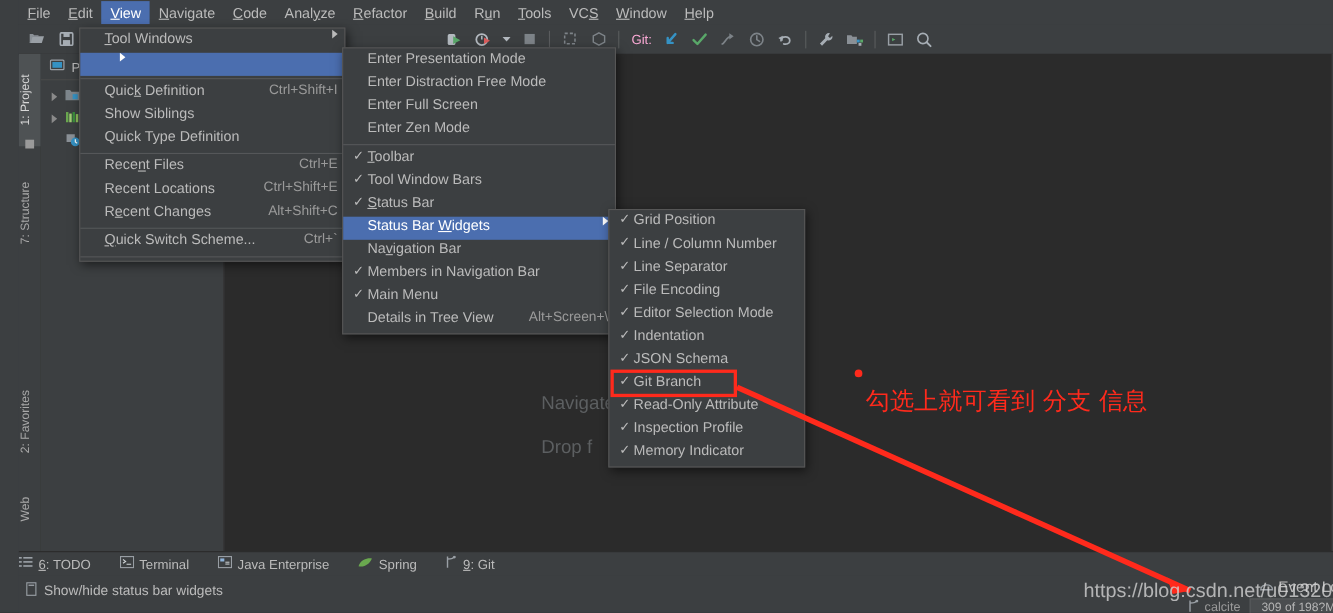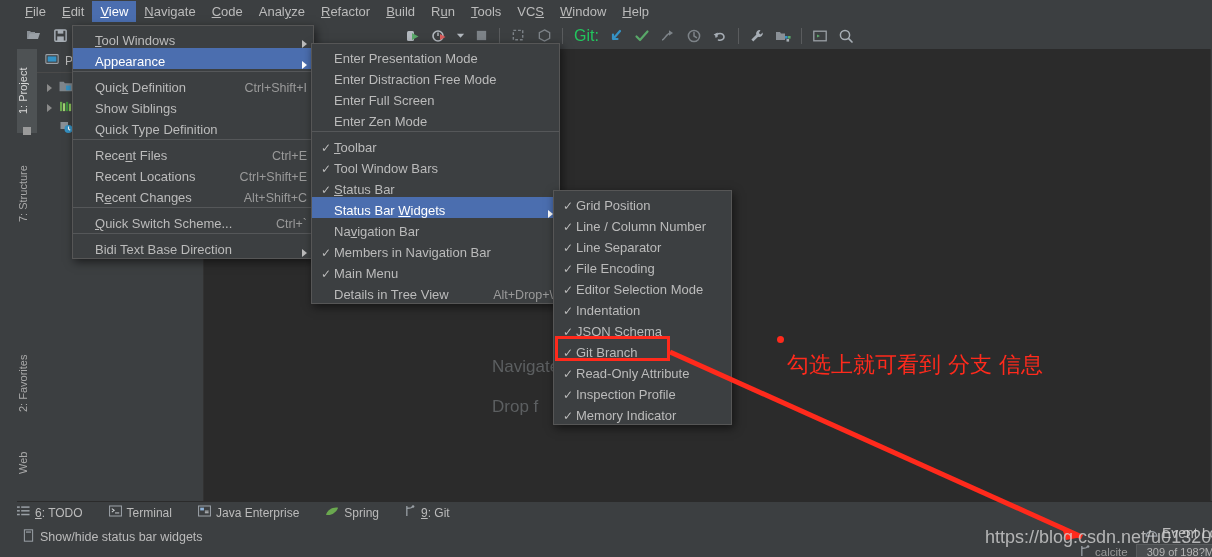--- a/index.html
+++ b/index.html
@@ -27,21 +27,21 @@
   .menubar .mi u{text-decoration:underline;}
 
   
   .toolbar{
     position:absolute;top:22px;left:0;width:1212px;height:27px;
     background:#3c3f41;border-bottom:1px solid #2b2b2b;
     display:flex;align-items:center;
   }
   .tb-ico{width:22px;height:22px;margin:0 2px;display:flex;align-items:center;justify-content:center;}
   .tb-sep{width:1px;height:16px;background:#5a5c5e;margin:0 5px;}
-  .gitlabel{color:#22c55e;font-size:16px;margin:0 4px 0 6px;}
+  .gitlabel{color:#f9a8d4;font-size:12px;margin:0 4px 0 6px;}
 
   
   .left-strip{
     position:absolute;top:49px;left:0;width:20px;height:462px;
     background:#3c3f41;border-right:1px solid #323232;
   }
   .vtab{
     position:absolute;left:0;width:20px;
     writing-mode:vertical-rl;transform:rotate(180deg);
     font-size:11px;color:#a9a9a9;white-space:nowrap;
@@ -109,21 +109,21 @@
   .sb-eventlog{display:flex;align-items:center;gap:4px;font-size:14px;color:#bbbbbb;}
   .sb-row2{display:flex;align-items:center;gap:8px;font-size:11.5px;color:#9a9a9a;margin-top:3px;}
   .mem-widget{background:#4a4d4f;padding:1px 10px;border:1px solid #585b5d;font-size:11px;color:#b5b5b5;}
 
   
   .popup{
     position:absolute;background:#3c3f41;border:1px solid #565656;
     box-shadow:2px 3px 9px rgba(0,0,0,.55);padding:1px 0;z-index:50;
   }
   .row{
-    display:flex;align-items:flex-end;height:21px;font-size:13px;color:#bbbbbb;
+    display:flex;align-items:flex-start;height:21px;font-size:13px;color:#bbbbbb;
     padding:0 6px;white-space:nowrap;position:relative;cursor:default;
   }
   .row.hl{background:#4b6eaf;color:#ffffff;}
   .row .chk{width:16px;flex:0 0 16px;font-size:12px;color:#bbbbbb;text-align:center;}
   .row.hl .chk{color:#ffffff;}
   .row .txt{flex:1;}
   .row .txt u{text-decoration:underline;}
   .row .acc{margin-left:26px;color:#9a9a9a;font-size:12.5px;}
   .row .sub{
     margin-left:14px;width:0;height:0;
@@ -464,21 +464,20 @@
   </div>
 
   <div class="popup" id="menu-view">
     <div class="row">
       <span class="chk"></span>
       <span class="txt"><u>T</u>ool Windows</span>
       <span class="sub"></span>
     </div>
     <div class="row hl">
       <span class="chk"></span>
-      <span class="txt">Appearance</span>
       <span class="sub"></span>
     </div>
     <div class="msep"></div>
     <div class="row">
       <span class="chk"></span>
       <span class="txt">Quic<u>k</u> Definition</span>
       <span class="acc">Ctrl+Shift+I</span>
     </div>
     <div class="row">
       <span class="chk"></span>
@@ -504,25 +503,20 @@
       <span class="txt">R<u>e</u>cent Changes</span>
       <span class="acc">Alt+Shift+C</span>
     </div>
     <div class="msep"></div>
     <div class="row">
       <span class="chk"></span>
       <span class="txt"><u>Q</u>uick Switch Scheme...</span>
       <span class="acc">Ctrl+`</span>
     </div>
     <div class="msep"></div>
-    <div class="row">
-      <span class="chk"></span>
-      <span class="txt">Bidi Text Base Direction</span>
-      <span class="sub"></span>
-    </div>
   </div>
 
   <div class="popup" id="menu-appearance">
     <div class="row">
       <span class="chk"></span>
       <span class="txt">Enter Presentation Mode</span>
     </div>
     <div class="row">
       <span class="chk"></span>
       <span class="txt">Enter Distraction Free Mode</span>
@@ -561,21 +555,21 @@
       <span class="chk">✓</span>
       <span class="txt">Members in Navigation Bar</span>
     </div>
     <div class="row">
       <span class="chk">✓</span>
       <span class="txt">Main Menu</span>
     </div>
     <div class="row">
       <span class="chk"></span>
       <span class="txt">Details in Tree View</span>
-      <span class="acc">Alt+Drop+\</span>
+      <span class="acc">Alt+Screen+\</span>
     </div>
   </div>
 
   <div class="popup" id="menu-widgets">
     <div class="row">
       <span class="chk">✓</span>
       <span class="txt">Grid Position</span>
     </div>
     <div class="row">
       <span class="chk">✓</span>

